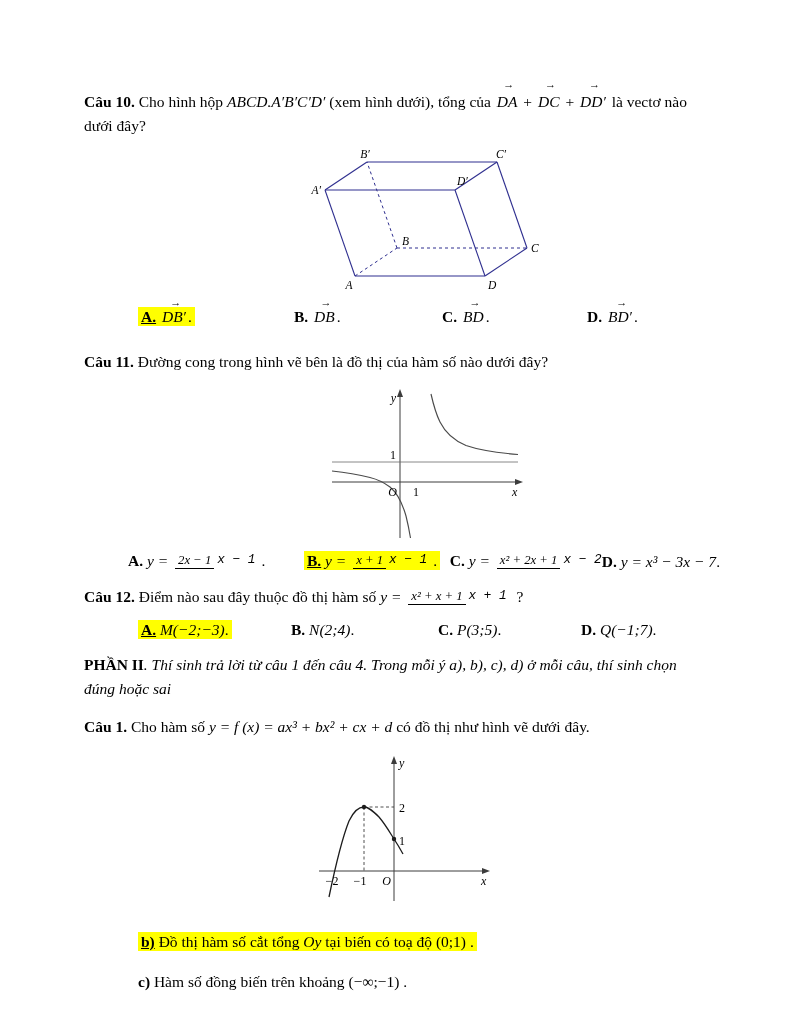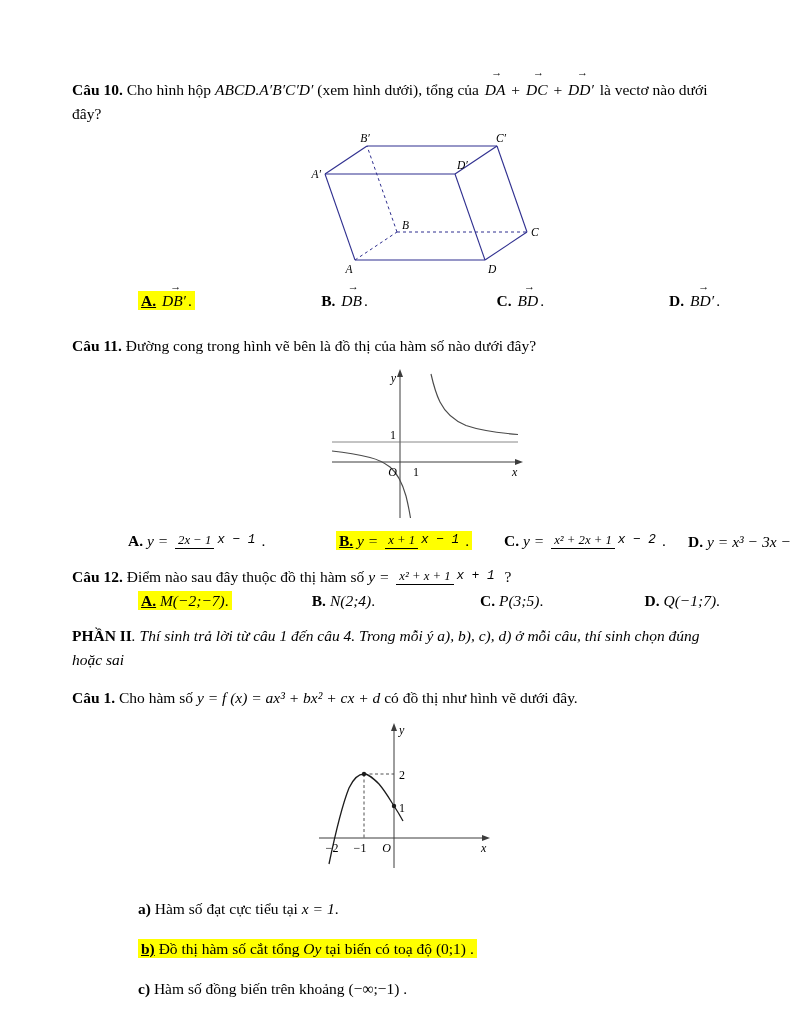--- a/index.html
+++ b/index.html
@@ -1,37 +1,37 @@
 <!DOCTYPE html>
 <html><head>
 <meta charset="utf-8">
 <style>
   html,body{margin:0;padding:0;background:#e9e9e9;}
   .page{
     width:792px;min-height:1024px;margin:0 auto;background:#ffffff;
     box-sizing:border-box;padding:78px 72px 30px 72px;
     font-family:"Liberation Serif", serif;font-size:15.5px;color:#000;
   }
-  p{margin:0;}
+  p{margin:12px;}
   b,.bold{font-weight:bold;}
   .it,.mi{font-style:italic;}
   .para{line-height:1.55;}
   .u{text-decoration:underline;}
   .hl{background:#ffff00;padding:1px 3px;}
   
   .vec{position:relative;display:inline-block;font-style:italic;margin:0 2px;}
   .vec::after{content:"\2192";position:absolute;left:0;right:-3px;top:-0.95em;
     font-size:0.72em;font-style:normal;text-align:center;line-height:1;}
   
   .frac{display:inline-flex;vertical-align:middle;
     text-align:center;font-size:0.82em;line-height:1.3;margin:0 3px;transform:translateY(-2px);}
   .frac .num{border-bottom:1px solid #000;padding:0 3px;display:block;}
   .frac .den{padding:0 3px;display:block;font-family:Liberation Mono, monospace;}
   
-  .opts{display:flex;align-items:flex-end;margin-top:6px;gap:32px;}
+  .opts{display:flex;align-items:flex-end;margin-top:6px;}
   .opts .opt{display:inline-block;white-space:nowrap;}
   .q10opts{padding-left:66px;}
   .q10opts .o1{width:156px;} .q10opts .o2{width:148px;} .q10opts .o3{width:145px;}
   .q11opts{padding-left:56px;margin-top:4px;}
   .q11opts .o1{width:132px;} .q11opts .o2{width:178px;margin-left:44px;} .q11opts .o3{width:152px;}
   .q12opts{padding-left:66px;margin-top:3px;}
   .q12opts .o1{width:153px;} .q12opts .o2{width:147px;} .q12opts .o3{width:143px;}
   .figwrap{text-align:center;margin:8px 0 4px 0;}
   .shift{transform:translateX(30px);}
   .sec{margin-top:24px;}
@@ -154,21 +154,21 @@
   </section>
 
   <section class="sec-tight">
     <p class="para">
       <b>Câu 12.</b><span> Điểm nào sau đây thuộc đồ thị hàm số </span><span class="mi">y = </span><span class="frac">
           <span class="num mi">x² + x + 1</span>
           <span class="den mi">x + 1</span>
         </span><span> ?</span>
     </p>
     <div class="opts q12opts">
-      <span class="opt o1"><span class="hl"><b class="u">A.</b> <span class="mi">M(−2;−7)</span><span>.</span></span></span>
+      <span class="opt o1"><span class="hl"><b class="u">A.</b> <span class="mi">M(−2;−3)</span><span>.</span></span></span>
       <span class="opt o2"><b>B.</b> <span class="mi">N(2;4)</span><span>.</span></span>
       <span class="opt o3"><b>C.</b> <span class="mi">P(3;5)</span><span>.</span></span>
       <span class="opt o4"><b>D.</b> <span class="mi">Q(−1;7)</span><span>.</span></span>
     </div>
   </section>
 
   <section class="sec-tight">
     <p class="para">
       <b>PHẦN II</b><i>. Thí sinh trả lời từ câu 1 đến câu 4. Trong mỗi ý a), b), c), d) ở mỗi câu, thí sinh chọn đúng hoặc sai</i>
     </p>
@@ -199,23 +199,20 @@
         <text class="gl" x="100" y="94">1</text>
         <text class="gl tm" x="33" y="134">−2</text>
         <text class="gl tm" x="61" y="134">−1</text>
         <text class="gl it te" x="92" y="134">O</text>
         <text class="gl it" x="182" y="134">x</text>
         <text class="gl it" x="100" y="16">y</text>
       </svg>
     </div>
 
     <p class="item">
-      <b>a)</b><span> Hàm số đạt cực tiểu tại </span><span class="mi">x = 1</span><span>.</span>
-    </p>
-    <p class="item">
       <span class="hl"><b class="u">b)</b><span> Đồ thị hàm số cắt tổng </span><span class="mi">Oy</span><span> tại biến có toạ độ </span><span>(0;1)</span><span> .</span></span>
     </p>
     <p class="item">
       <b>c)</b><span> Hàm số đồng biến trên khoảng </span><span>(−∞;−1)</span><span> .</span>
     </p>
   </section>
 
 </div>
 
 </body></html>

